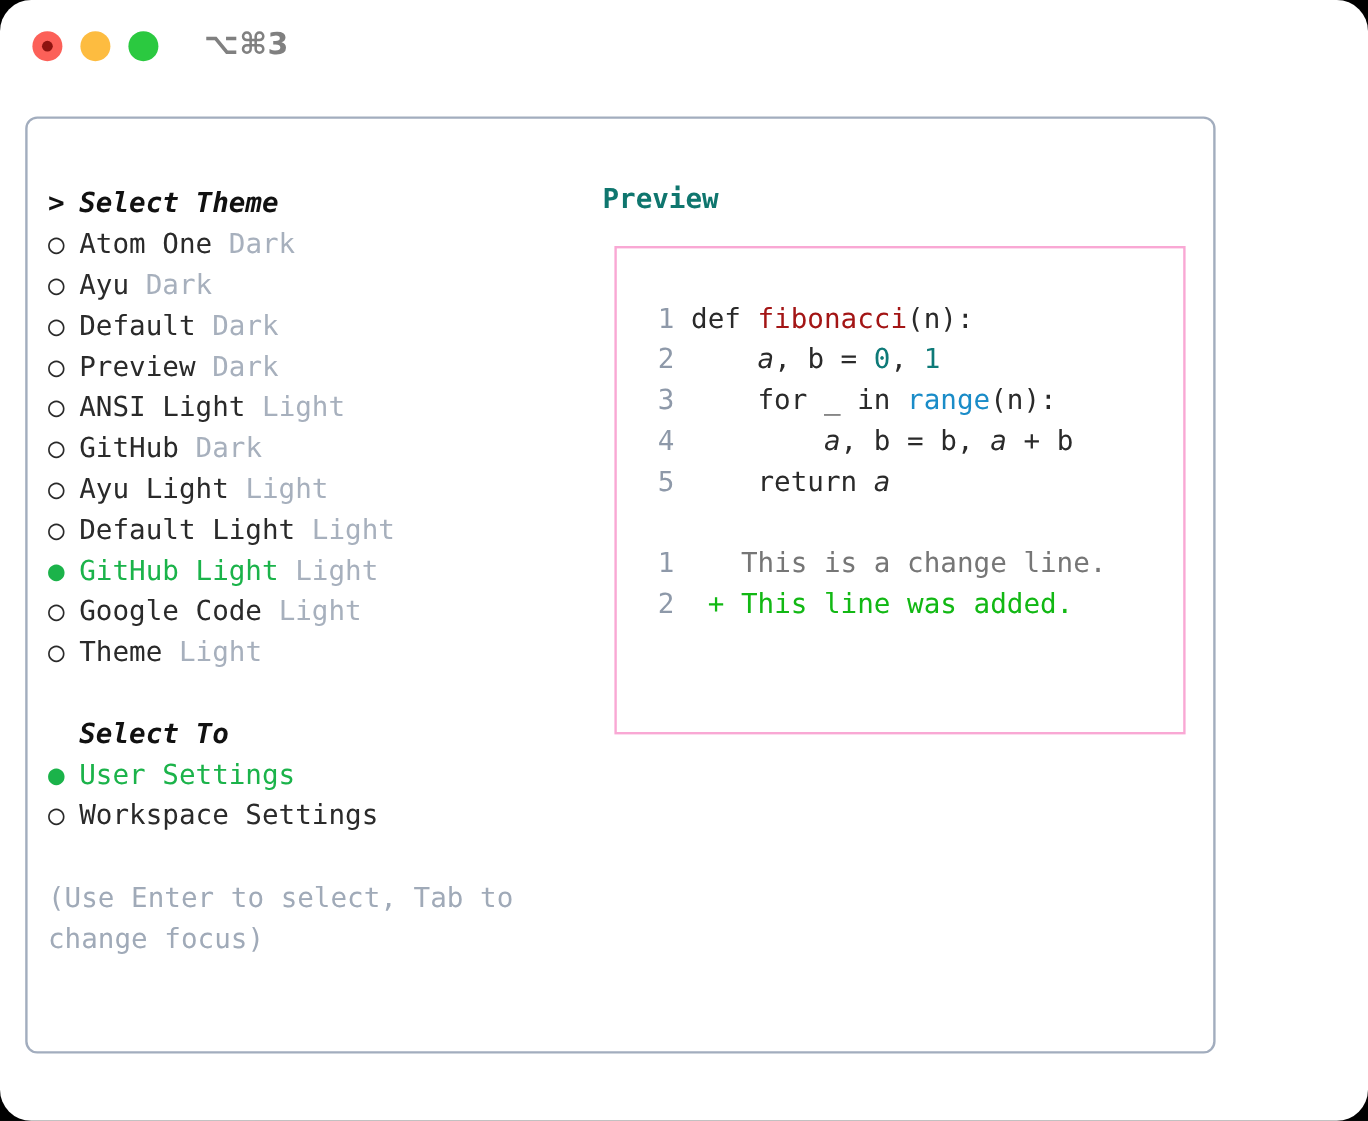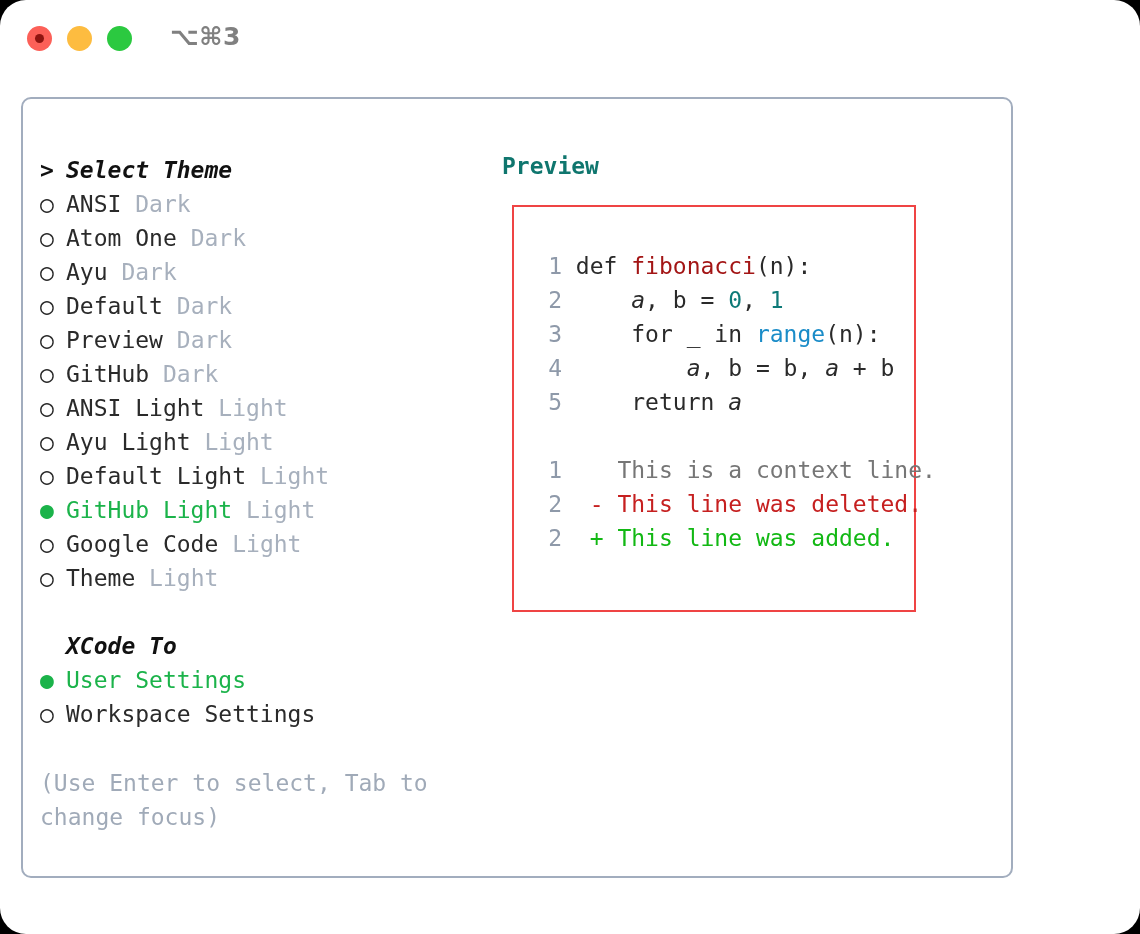--- a/index.html
+++ b/index.html
@@ -122,23 +122,23 @@
     left: 479px;
     top: 54px;
     font-size: 23px;
     font-weight: bold;
     color: #0f766e;
   }
   #preview-box {
     position: absolute;
     left: 489px;
     top: 106px;
-    width: 404px;
+    width: 476px;
     height: 407px;
-    border: 2px solid #ef4444;
+    border: 2px solid #f9a8d4;
     box-sizing: border-box;
   }
   #code {
     position: absolute;
     left: 26px;
     top: 42px;
     font-size: 23px;
     line-height: 34px;
     white-space: pre;
   }
@@ -181,46 +181,45 @@
     <div id="shortcut">⌥⌘3</div>
   </div>
 
   <div id="panel">
 
     <div id="left-col">
       <div class="row hdr">
         <span class="marker">&gt;</span><span>Select Theme</span>
       </div>
       <div id="theme-rows">
-          <div class="row"><span class="marker">○</span><span>ANSI</span> <span class="dim">Dark</span></div>
           <div class="row"><span class="marker">○</span><span>Atom One</span> <span class="dim">Dark</span></div>
           <div class="row"><span class="marker">○</span><span>Ayu</span> <span class="dim">Dark</span></div>
           <div class="row"><span class="marker">○</span><span>Default</span> <span class="dim">Dark</span></div>
           <div class="row"><span class="marker">○</span><span>Preview</span> <span class="dim">Dark</span></div>
+          <div class="row"><span class="marker">○</span><span>ANSI Light</span> <span class="dim">Light</span></div>
           <div class="row"><span class="marker">○</span><span>GitHub</span> <span class="dim">Dark</span></div>
-          <div class="row"><span class="marker">○</span><span>ANSI Light</span> <span class="dim">Light</span></div>
           <div class="row"><span class="marker">○</span><span>Ayu Light</span> <span class="dim">Light</span></div>
           <div class="row"><span class="marker">○</span><span>Default Light</span> <span class="dim">Light</span></div>
           <div class="row sel"><span class="marker">●</span><span>GitHub Light</span> <span class="dim">Light</span></div>
           <div class="row"><span class="marker">○</span><span>Google Code</span> <span class="dim">Light</span></div>
           <div class="row"><span class="marker">○</span><span>Theme</span> <span class="dim">Light</span></div>
         </div>
 
       <div class="row hdr" id="apply-heading">
-        <span class="marker">·</span><span>XCode To</span>
+        <span class="marker">·</span><span>Select To</span>
       </div>
       <div id="apply-rows">
           <div class="row sel"><span class="marker">●</span><span>User Settings</span></div>
           <div class="row"><span class="marker">○</span><span>Workspace Settings</span></div>
         </div>
 
       <div id="hint">(Use Enter to select, Tab to change focus)</div>
     </div>
 
     <div id="preview-label">Preview</div>
 
     <div id="preview-box">
       <div id="code"><div><span class="ln">1</span> <span class="kw">def </span><span class="fn">fibonacci</span><span class="punct">(n):</span></div><div><span class="ln">2</span> <span class="kw">    </span><span class="var">a</span><span class="punct">, </span><span class="kw">b</span><span class="punct"> = </span><span class="num">0</span><span class="punct">, </span><span class="num">1</span></div><div><span class="ln">3</span> <span class="kw">    for _ in </span><span class="bi">range</span><span class="punct">(n):</span></div><div><span class="ln">4</span> <span class="kw">        </span><span class="var">a</span><span class="punct">, b = b, </span><span class="var">a</span><span class="punct"> + b</span></div><div><span class="ln">5</span> <span class="kw">    return </span><span class="var">a</span></div></div>
-      <div id="diff"><div><span class="ln">1</span>  <span class="d-ctx"> </span> <span class="d-ctx">This is a context line.</span></div><div><span class="ln">2</span>  <span class="d-del">-</span> <span class="d-del">This line was deleted.</span></div><div><span class="ln">2</span>  <span class="d-add">+</span> <span class="d-add">This line was added.</span></div></div>
+      <div id="diff"><div><span class="ln">1</span>  <span class="d-ctx"> </span> <span class="d-ctx">This is a change line.</span></div><div><span class="ln">2</span>  <span class="d-add">+</span> <span class="d-add">This line was added.</span></div></div>
     </div>
 
   </div>
 </div>
 
 </body></html>

